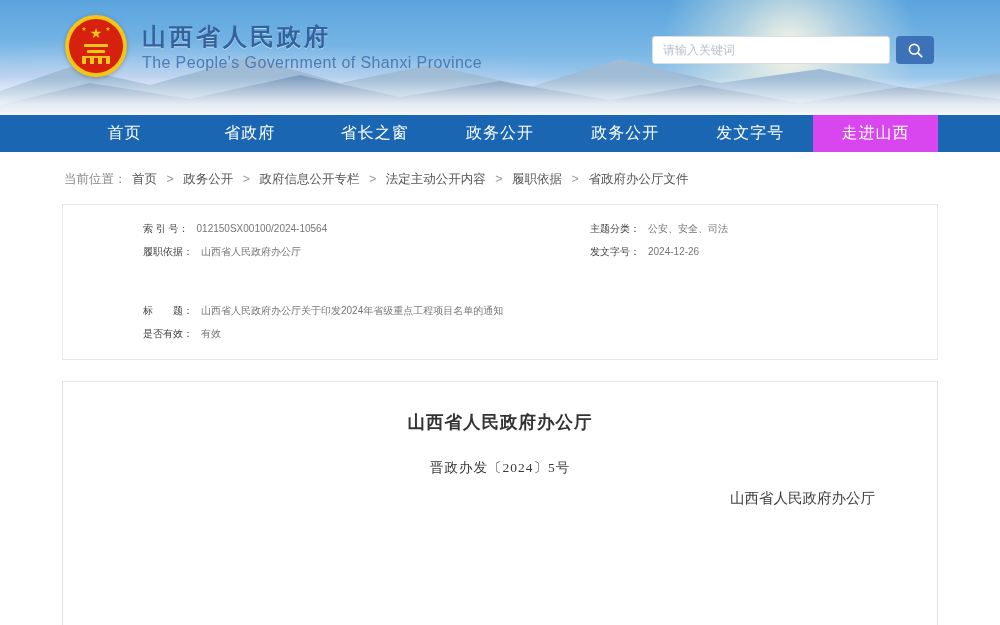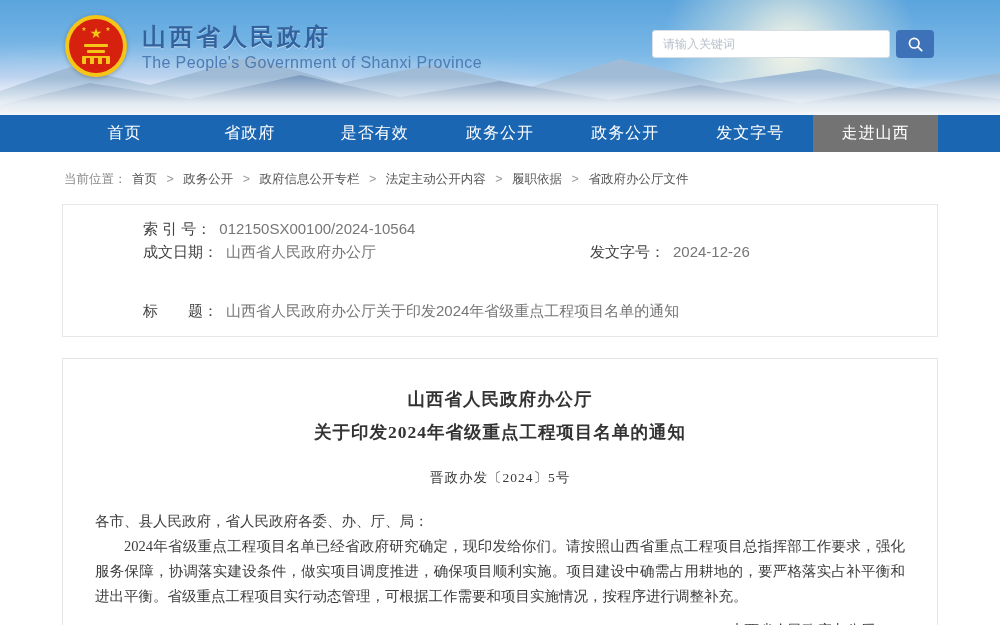--- a/index.html
+++ b/index.html
@@ -17,44 +17,44 @@
   }
   .mountains { position:absolute; left:0; bottom:0; width:1000px; height:72px; display:block; }
   .fog { position:absolute; left:0; bottom:0; width:1000px; height:38px;
          background:linear-gradient(180deg, rgba(255,255,255,0) 0%, rgba(255,255,255,.78) 70%, rgba(255,255,255,.92) 100%); }
   .brand { position:absolute; left:64px; top:14px; display:flex; align-items:center; gap:14px; text-decoration:none; cursor:pointer; }
   .emblem { width:64px; height:64px; display:block; filter:drop-shadow(0 1px 2px rgba(0,0,0,.25)); }
   .site-title { font-size:24px; font-weight:bold; color:#33639e; letter-spacing:3px; line-height:34px;
                 text-shadow:0 1px 0 rgba(255,255,255,.5); }
   .site-sub { font-size:16px; color:#4d7cb2; margin-top:0; letter-spacing:.4px; }
 
-  .search-box { position:absolute; right:66px; top:30px; display:flex; align-items:center; gap:6px; }
+  .search-box { position:absolute; right:66px; top:36px; display:flex; align-items:center; gap:6px; }
   .search-input { width:238px; height:28px; border:1px solid #d9dee5; border-radius:3px;
                   padding:0 10px; font-size:12px; color:#333; background:#fff; outline:none; }
   .search-input::placeholder { color:#b9c2cc; }
   .search-btn { width:38px; height:28px; border:none; border-radius:4px; background:#3d72b8;
                 display:flex; align-items:center; justify-content:center; cursor:pointer; }
 
   
   .nav { width:1000px; height:37px; background:#1a66b3; }
   .nav-inner { width:876px; margin:0 auto; height:37px; display:flex; }
   .nav-item { flex:1; display:flex; align-items:center; justify-content:center;
               color:#fff; font-size:16px; letter-spacing:1px; cursor:pointer; }
-  .nav-item.active { background:#737373; }
+  .nav-item.active { background:#d946ef; }
 
   
   .crumbs { width:876px; margin:8px auto; padding:11px 2px 8px 2px; font-size:12.5px; color:#555; }
   .crumbs .loc { color:#8a8a8a; }
   .crumb { color:#555; cursor:pointer; margin:0 2px; }
   .crumb-sep { color:#999; margin:0 4px; }
 
   
   .meta-panel { width:876px; margin:4px auto 0 auto; border:1px solid #e7e7e7; background:#fff;
                 padding:12px 0 14px 0; }
-  .meta-row { display:grid; grid-template-columns:447px 348px; padding-left:80px; line-height:23px; font-size:15px; }
+  .meta-row { display:grid; grid-template-columns:447px 348px; padding-left:80px; line-height:23px; font-size:10px; }
   .meta-row .cell { white-space:nowrap; overflow:hidden; }
   .meta-row .span2 { grid-column:1 / -1;margin-top:36px; }
   .m-label { color:#404040; }
   .m-value { color:#767676; margin-left:8px; }
 
   
   .doc-panel { width:876px; margin:21px auto 0 auto; border:1px solid #e5e5e5; background:#fff;
                padding:24px 32px 40px 32px; min-height:280px;
                font-family:"Liberation Serif","DejaVu Serif",serif; color:#333; }
   .doc-title { text-align:center; font-size:17.5px; font-weight:bold; line-height:33px; letter-spacing:1px; }
@@ -102,21 +102,21 @@
         <line x1="12.8" y1="12.8" x2="17.3" y2="17.3" stroke="#ffffff" stroke-width="2" stroke-linecap="round"></line>
       </svg>
     </button>
   </div>
 </div>
 
 <div class="nav">
   <div class="nav-inner">
     <div class="nav-item">首页</div>
     <div class="nav-item">省政府</div>
-    <div class="nav-item">是否有效</div>
+    <div class="nav-item">省长之窗</div>
     <div class="nav-item">政务公开</div>
     <div class="nav-item">政务公开</div>
     <div class="nav-item">发文字号</div>
     <div class="nav-item active">走进山西</div>
   </div>
 </div>
 
 <div class="crumbs">
   <span class="loc">当前位置：</span>
   <span class="crumb">首页</span>
@@ -130,44 +130,48 @@
   <span class="crumb">履职依据</span>
   <span class="crumb-sep">&gt;</span>
   <span class="crumb">省政府办公厅文件</span>
 </div>
 
 <div class="meta-panel">
   <div class="meta-row">
     <div class="cell">
       <span class="m-label">索 引 号：</span><span class="m-value">012150SX00100/2024-10564</span>
     </div>
+    <div class="cell">
+      <span class="m-label">主题分类：</span><span class="m-value">公安、安全、司法</span>
+    </div>
   </div>
   <div class="meta-row">
     <div class="cell">
-      <span class="m-label">成文日期：</span><span class="m-value">山西省人民政府办公厅</span>
+      <span class="m-label">履职依据：</span><span class="m-value">山西省人民政府办公厅</span>
     </div>
     <div class="cell">
       <span class="m-label">发文字号：</span><span class="m-value">2024-12-26</span>
     </div>
   </div>
   <div class="meta-row">
     <div class="cell span2">
       <span class="m-label">标　　题：</span><span class="m-value">山西省人民政府办公厅关于印发2024年省级重点工程项目名单的通知</span>
     </div>
   </div>
+  <div class="meta-row">
+    <div class="cell">
+      <span class="m-label">是否有效：</span><span class="m-value">有效</span>
+    </div>
+    <div class="cell"></div>
+  </div>
 </div>
 
 <div class="doc-panel">
   <div class="doc-title">山西省人民政府办公厅</div>
-  <div class="doc-title">关于印发2024年省级重点工程项目名单的通知</div>
   <div class="doc-number">晋政办发〔2024〕5号</div>
-  <div class="doc-body">
-    <div>各市、县人民政府，省人民政府各委、办、厅、局：</div>
-    <div class="doc-para">2024年省级重点工程项目名单已经省政府研究确定，现印发给你们。请按照山西省重点工程项目总指挥部工作要求，强化服务保障，协调落实建设条件，做实项目调度推进，确保项目顺利实施。项目建设中确需占用耕地的，要严格落实占补平衡和进出平衡。省级重点工程项目实行动态管理，可根据工作需要和项目实施情况，按程序进行调整补充。</div>
-  </div>
   <div class="sign-block">
     <div class="sign-inner">
       <div>山西省人民政府办公厅</div>
       
     </div>
   </div>
 
 </div>
 
 </body></html>

